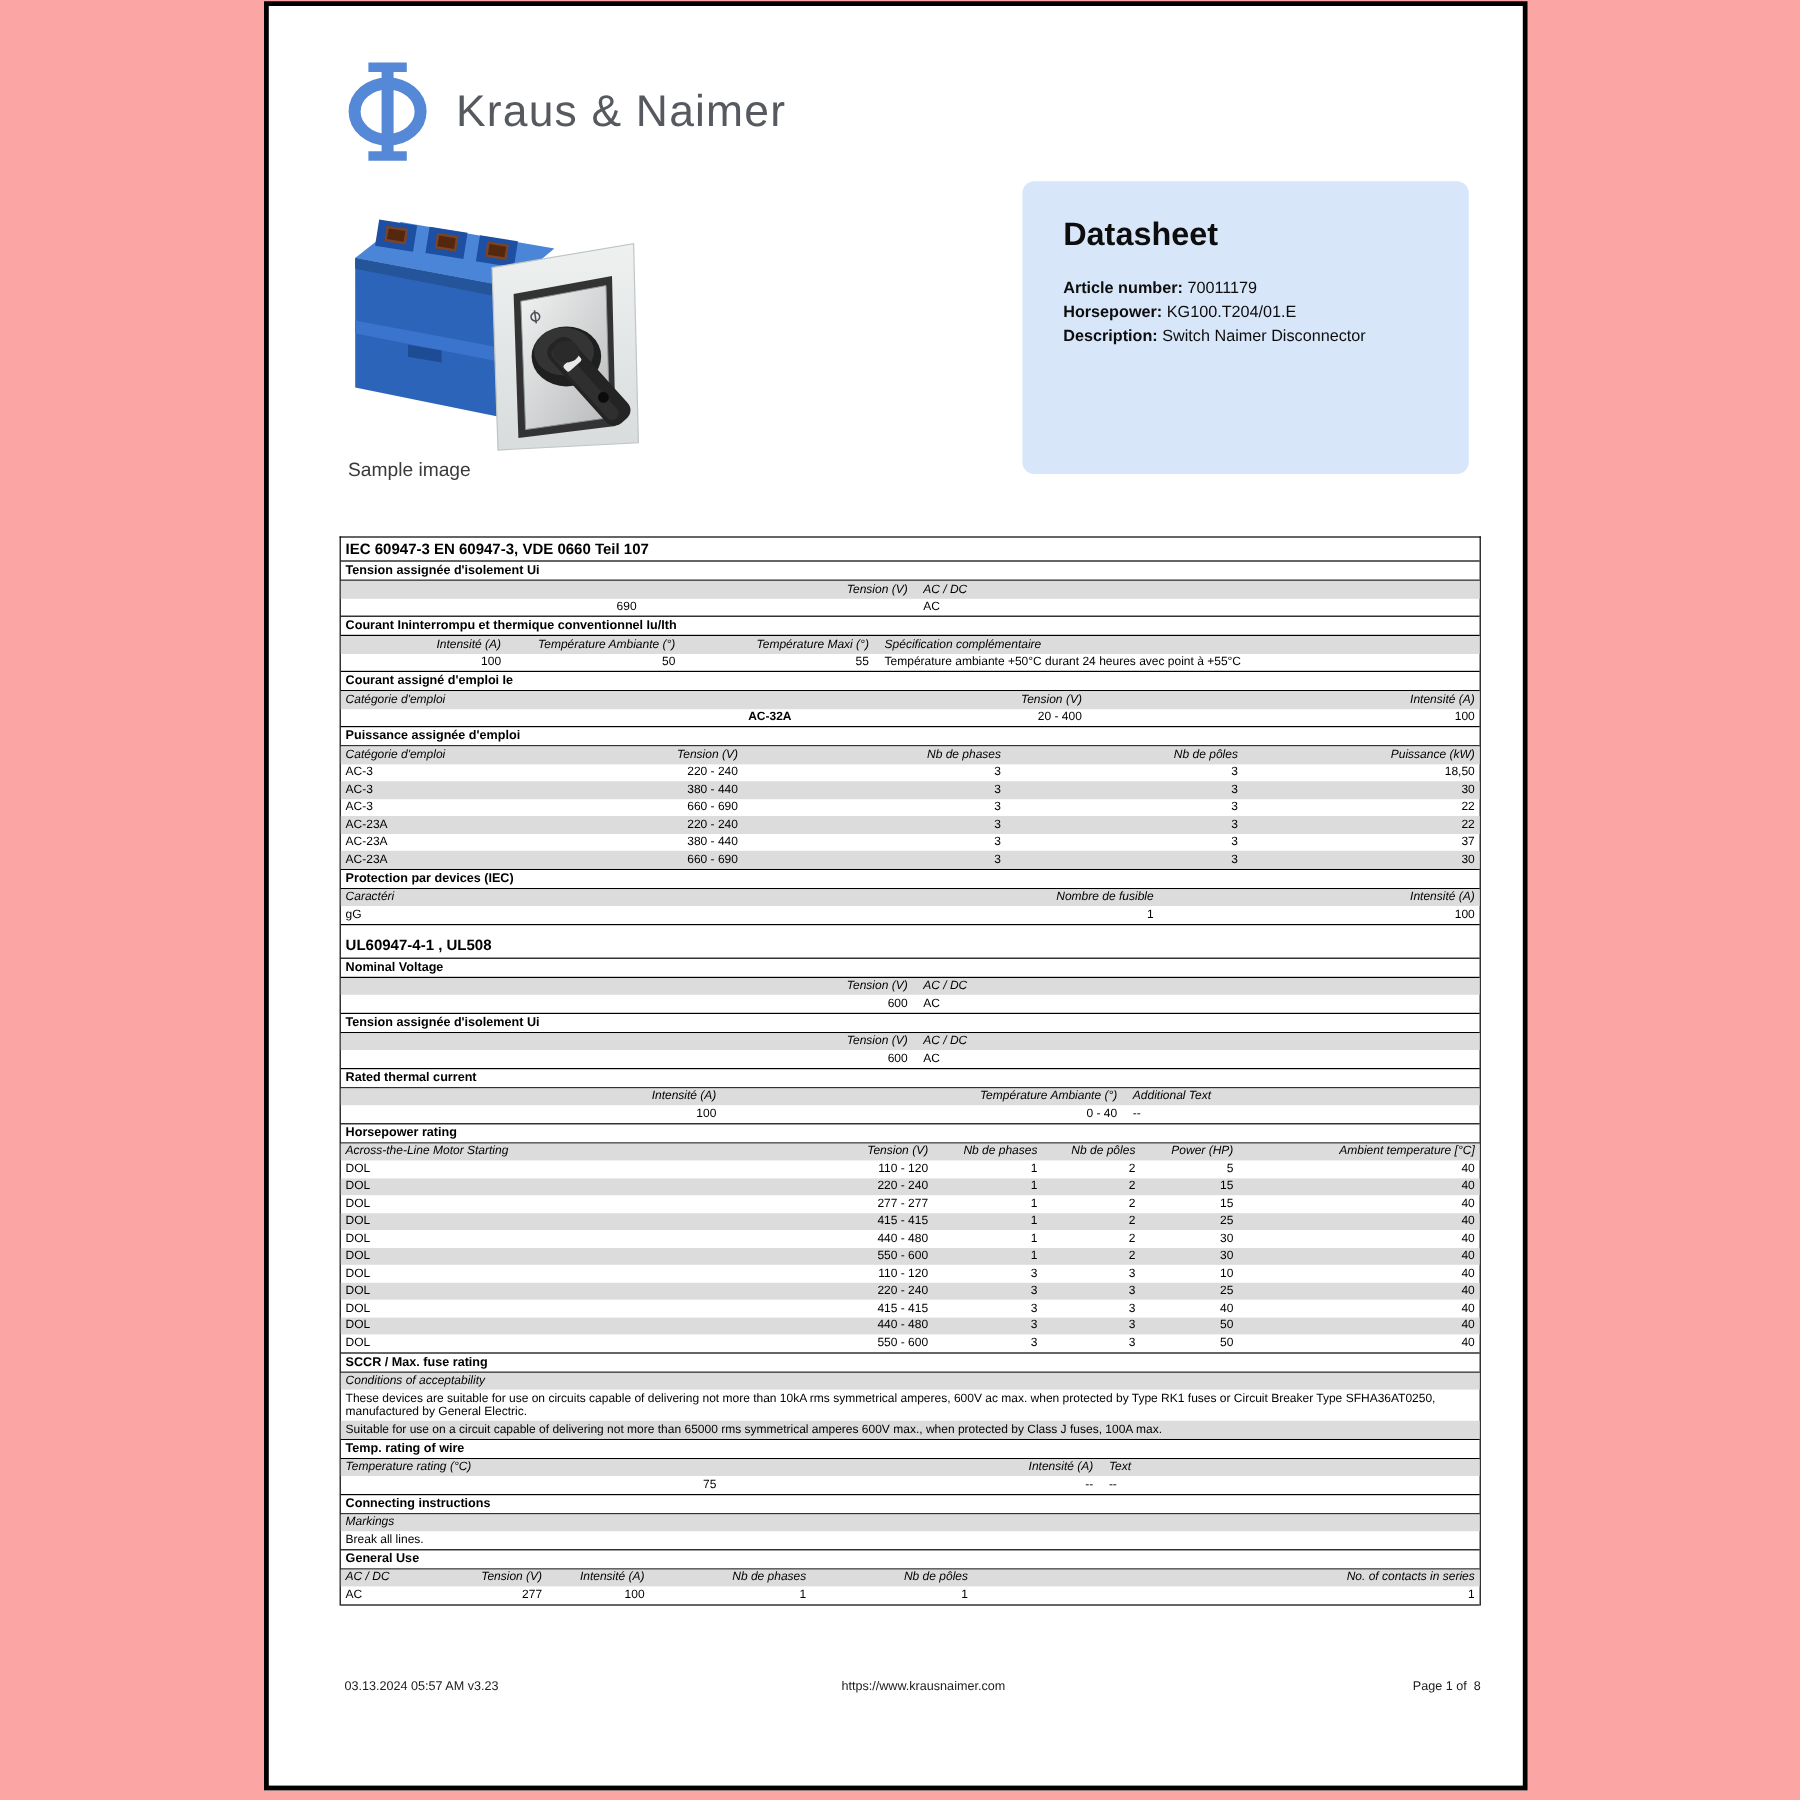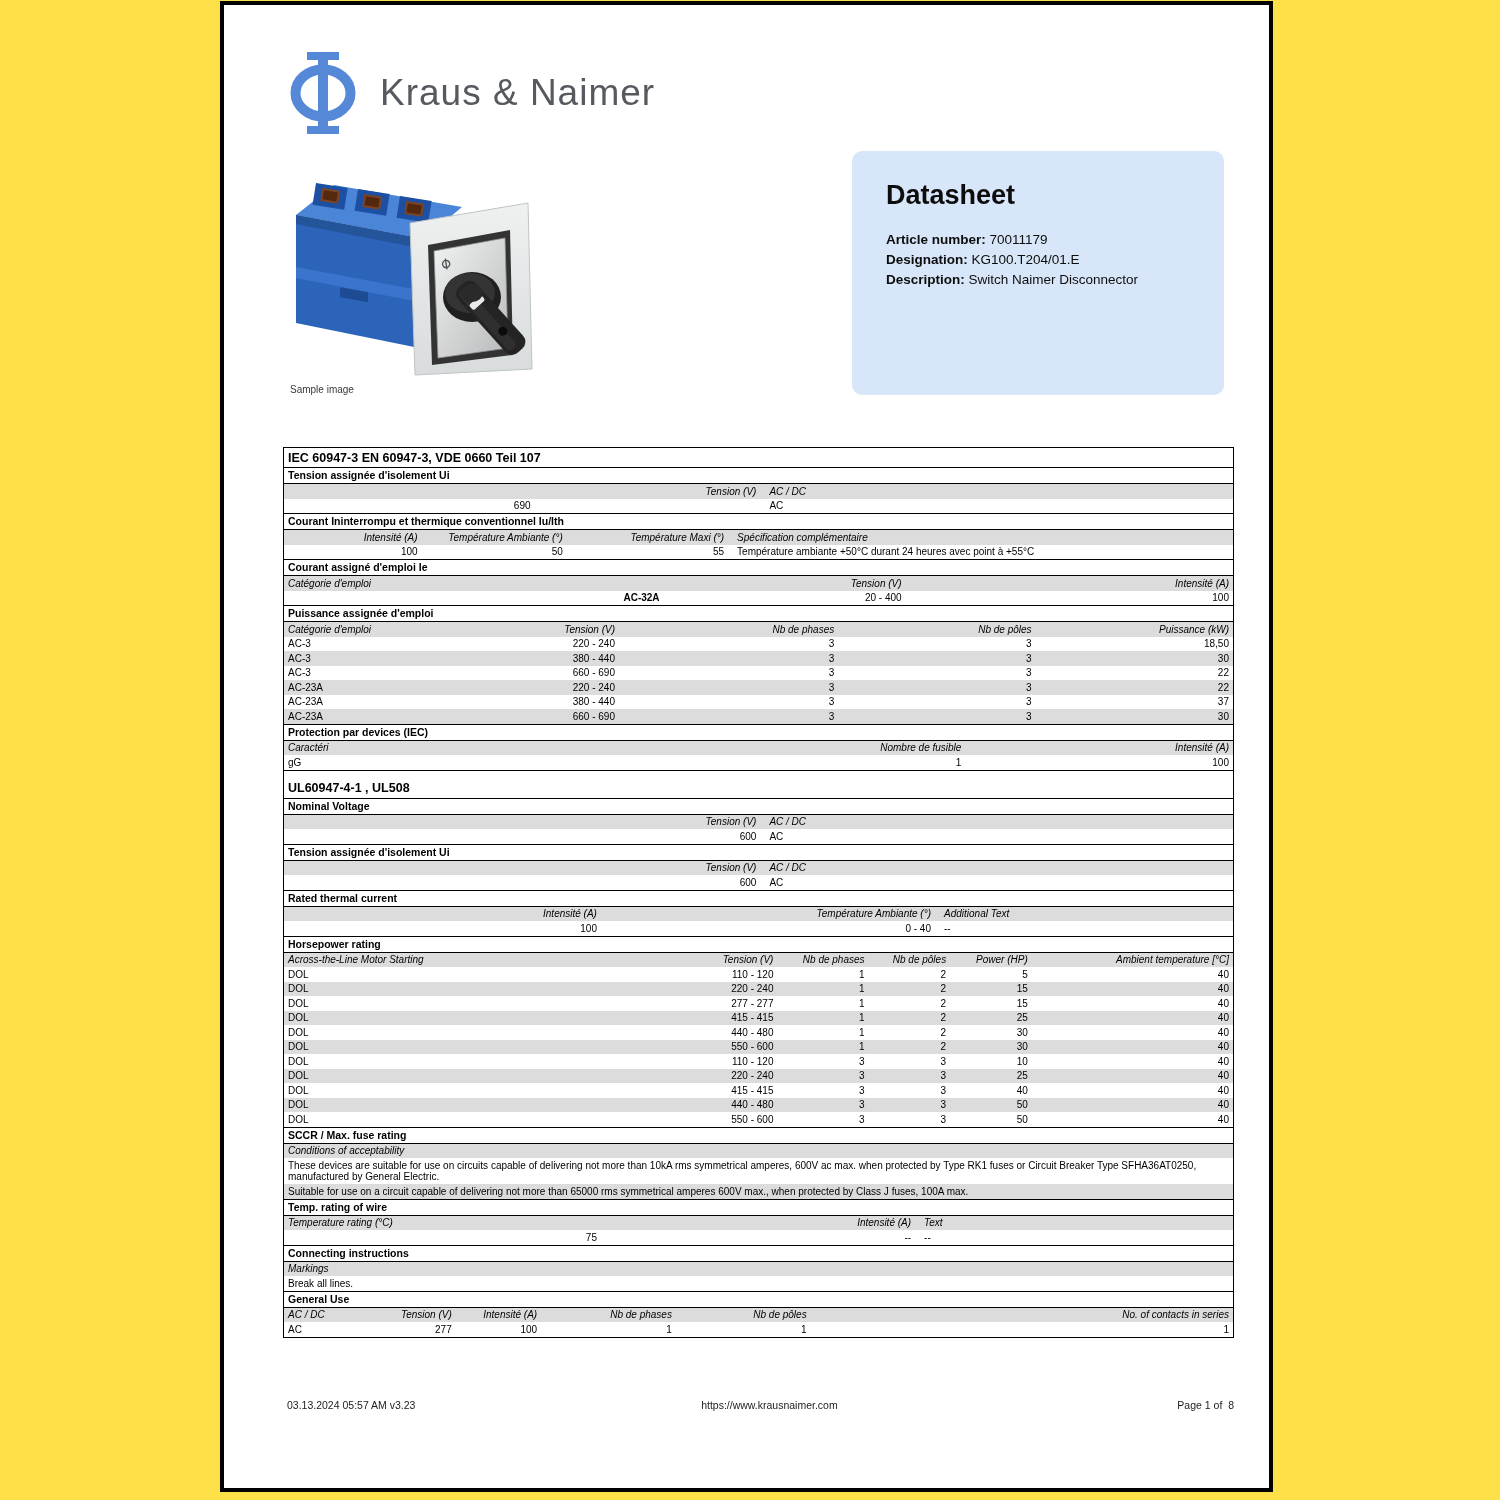--- a/index.html
+++ b/index.html
@@ -1,35 +1,35 @@
 <!DOCTYPE html>
 <html style="--accent-blue: #5588d6; --brand-text: #56595e; --box-bg: #d7e6f8; --row-gray: #dcdcdc;"><head>
 <meta charset="utf-8">
 <style>
   html,body { margin:0; padding:0; background:#fff; }
   body { font-family:"Liberation Sans", sans-serif; }
-  .canvas { position:relative; width:1500px; height:1500px; background:#fde047; overflow:hidden; }
+  .canvas { position:relative; width:1500px; height:1500px; background:#fca5a5; overflow:hidden; }
 
   .page {
     position:absolute; left:220px; top:1px;
     width:1053px; height:1491px;
     border:4px solid #000; box-sizing:border-box;
     background:#fff;
   }
 
   
   .brand { position:absolute; left:62px; top:44px; display:flex; align-items:center; gap:20px; }
   .phi-svg { display:block; }
   .phi-stroke { stroke: var(--accent-blue,#5588d6); }
   .brand-name { font-size:37px; color:var(--brand-text,#56595e); letter-spacing:1px; font-weight:400; }
 
   
   .product { position:absolute; left:58px; top:152px; width:256px; }
   .product svg { display:block; }
-  .sample-caption { font-size:10px; color:#3a3a3a; margin-top:5px; padding-left:8px; }
+  .sample-caption { font-size:16px; color:#3a3a3a; margin-top:5px; padding-left:8px; }
 
   
   .ds-box {
     position:absolute; left:628px; top:146px; width:372px; height:244px;
     background:var(--box-bg,#d7e6f8); border-radius:10px; box-sizing:border-box;
     padding:29px 34px;
   }
   .ds-title { font-size:27px; font-weight:bold; color:#0d0d0d; margin:0 0 19px 0; }
   .ds-field { font-size:13.5px; line-height:20px; color:#0d0d0d; }
   .ds-field b { font-weight:bold; }
@@ -129,21 +129,21 @@
         </g>
         <ellipse cx="190" cy="136" rx="11" ry="9" fill="#2a2a2a"></ellipse>
       </svg>
       <div class="sample-caption">Sample image</div>
     </div>
 
     <div class="ds-box">
       <div class="ds-title">Datasheet</div>
       <div>
           <div class="ds-field"><b>Article number:</b><span> 70011179</span></div>
-          <div class="ds-field"><b>Designation:</b><span> KG100.T204/01.E</span></div>
+          <div class="ds-field"><b>Horsepower:</b><span> KG100.T204/01.E</span></div>
           <div class="ds-field"><b>Description:</b><span> Switch Naimer Disconnector</span></div>
         </div>
     </div>
 
     <div class="spec">
         <div class="group-title">IEC 60947-3 EN 60947-3, VDE 0660 Teil 107</div>
         <div class="section">
           <div class="sec-title">Tension assignée d'isolement Ui</div>
           <div class="row hdr">
             <span class="cell" style="width: 50.2%; text-align: right;">Tension (V)</span>

